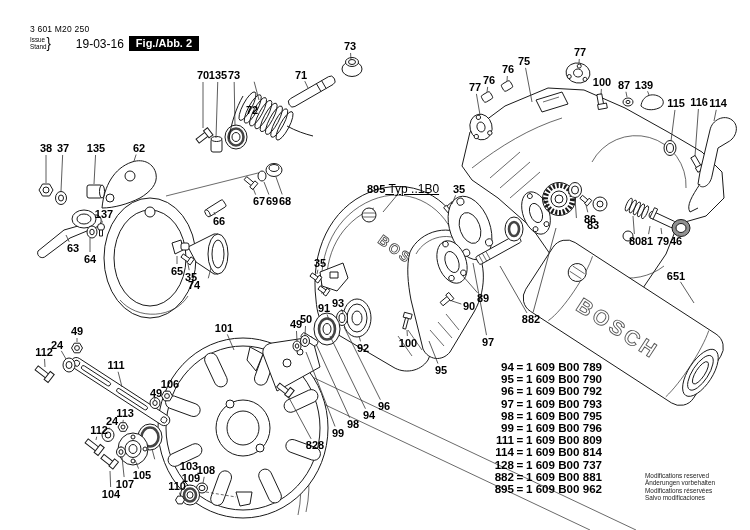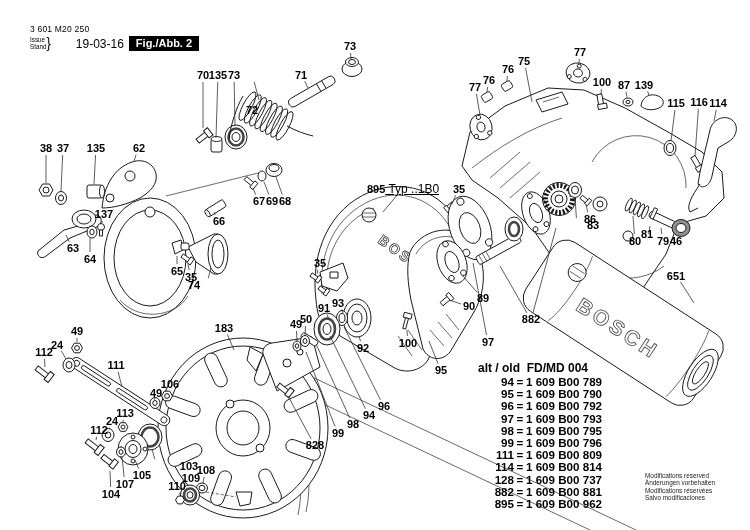--- a/index.html
+++ b/index.html
@@ -527,25 +527,25 @@
       <div class="callout" style="left: 508px; top: 69px;"><span>76</span></div>
       <div class="callout" style="left: 524px; top: 61px;"><span>75</span></div>
       <div class="callout" style="left: 580px; top: 52px;"><span>77</span></div>
       <div class="callout" style="left: 602px; top: 82px;"><span>100</span></div>
       <div class="callout" style="left: 624px; top: 85px;"><span>87</span></div>
       <div class="callout" style="left: 644px; top: 85px;"><span>139</span></div>
       <div class="callout" style="left: 676px; top: 103px;"><span>115</span></div>
       <div class="callout" style="left: 699px; top: 102px;"><span>116</span></div>
       <div class="callout" style="left: 718px; top: 103px;"><span>114</span></div>
       <div class="callout" style="left: 635px; top: 241px;"><span>80</span></div>
-      <div class="callout" style="left: 647px; top: 234px;"><span>81</span></div>
+      <div class="callout" style="left: 647px; top: 241px;"><span>81</span></div>
       <div class="callout" style="left: 663px; top: 241px;"><span>79</span></div>
       <div class="callout" style="left: 676px; top: 241px;"><span>46</span></div>
       <div class="callout" style="left: 676px; top: 276px;"><span>651</span></div>
-      <div class="callout" style="left: 224px; top: 328px;"><span>183</span></div>
+      <div class="callout" style="left: 224px; top: 328px;"><span>101</span></div>
       <div class="callout" style="left: 77px; top: 331px;"><span>49</span></div>
       <div class="callout" style="left: 57px; top: 345px;"><span>24</span></div>
       <div class="callout" style="left: 44px; top: 352px;"><span>112</span></div>
       <div class="callout" style="left: 116px; top: 365px;"><span>111</span></div>
       <div class="callout" style="left: 170px; top: 384px;"><span>106</span></div>
       <div class="callout" style="left: 156px; top: 393px;"><span>49</span></div>
       <div class="callout" style="left: 125px; top: 413px;"><span>113</span></div>
       <div class="callout" style="left: 112px; top: 421px;"><span>24</span></div>
       <div class="callout" style="left: 99px; top: 430px;"><span>112</span></div>
       <div class="callout" style="left: 157px; top: 466px; margin-left: 32px;"><span>103</span></div>
@@ -570,21 +570,20 @@
       <div>Issue</div>
       <div>Stand</div>
     </div>
     <div id="brace">}</div>
     <div id="issue-date">19-03-16</div>
     <div id="fig-box">Fig./Abb. 2</div>
   </div>
 </div>
 
 <div id="ref-table">
-  <div id="ref-header">alt / old  FD/MD 004</div>
   <div id="ref-rows">
         <div class="t-row">
           <span class="t-old">94</span>
           <span class="t-eq">=</span>
           <span class="t-new">1 609 B00 789</span>
         </div>
         <div class="t-row">
           <span class="t-old">95</span>
           <span class="t-eq">=</span>
           <span class="t-new">1 609 B00 790</span>

